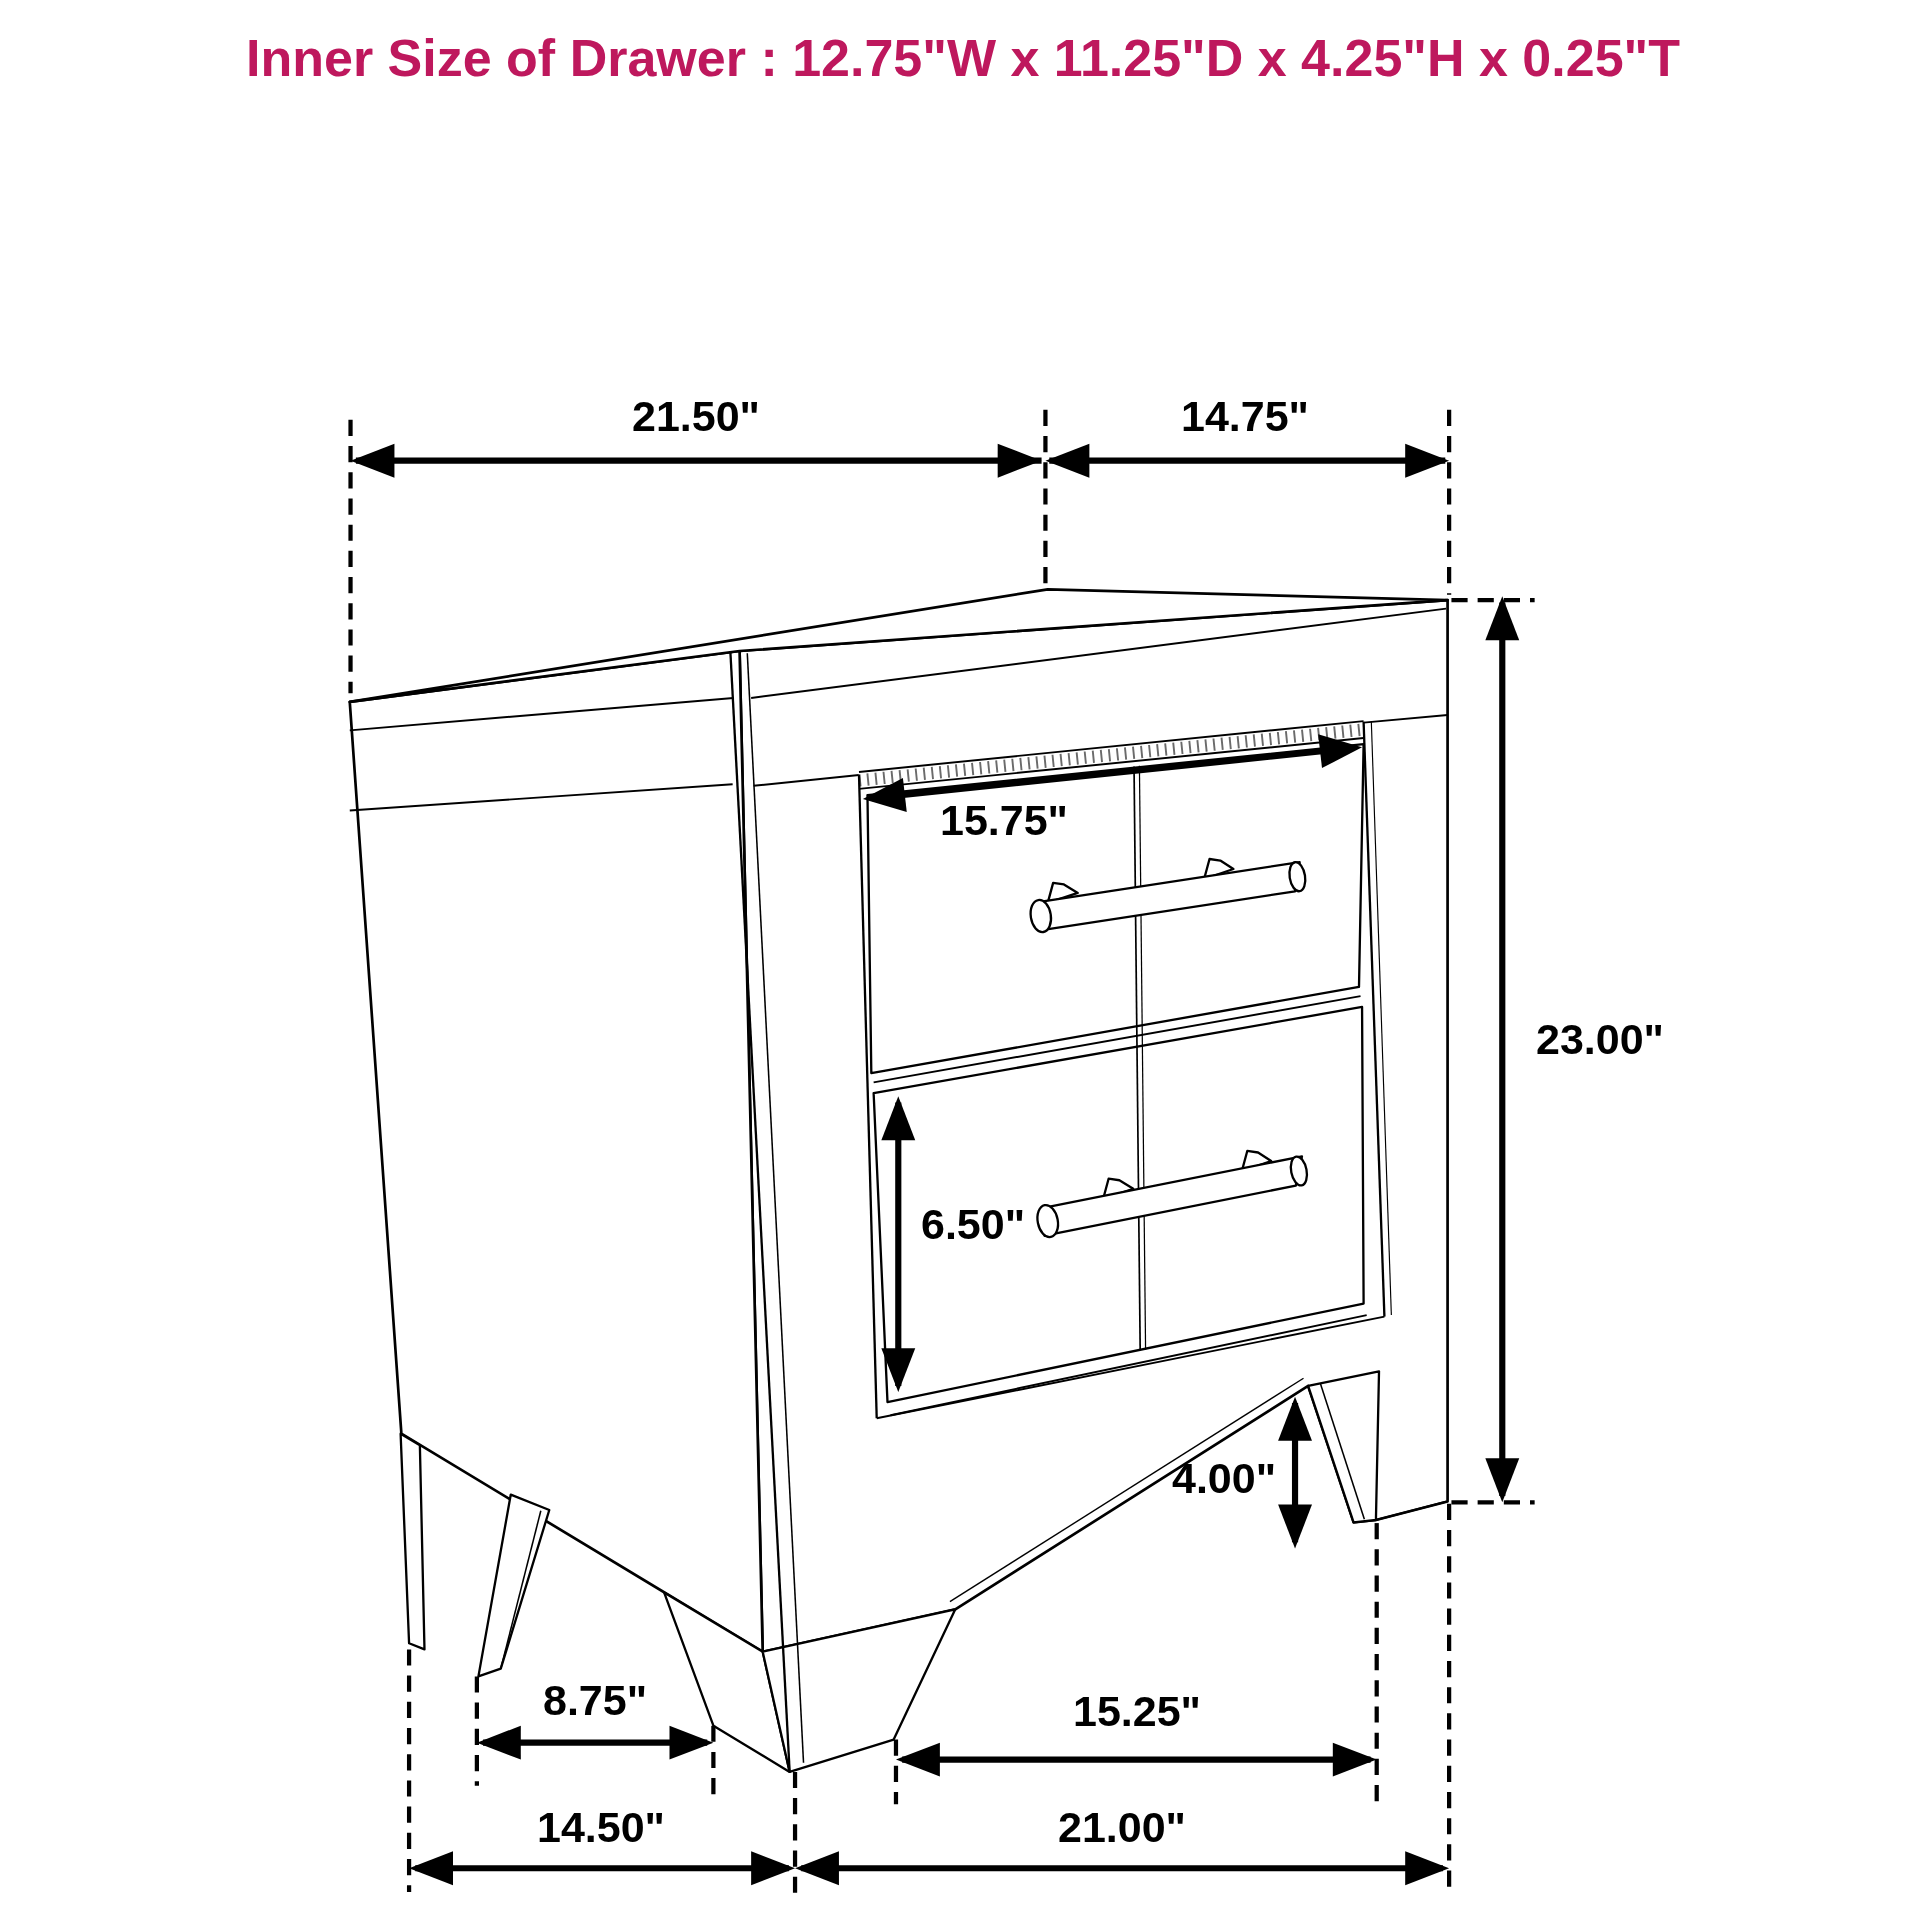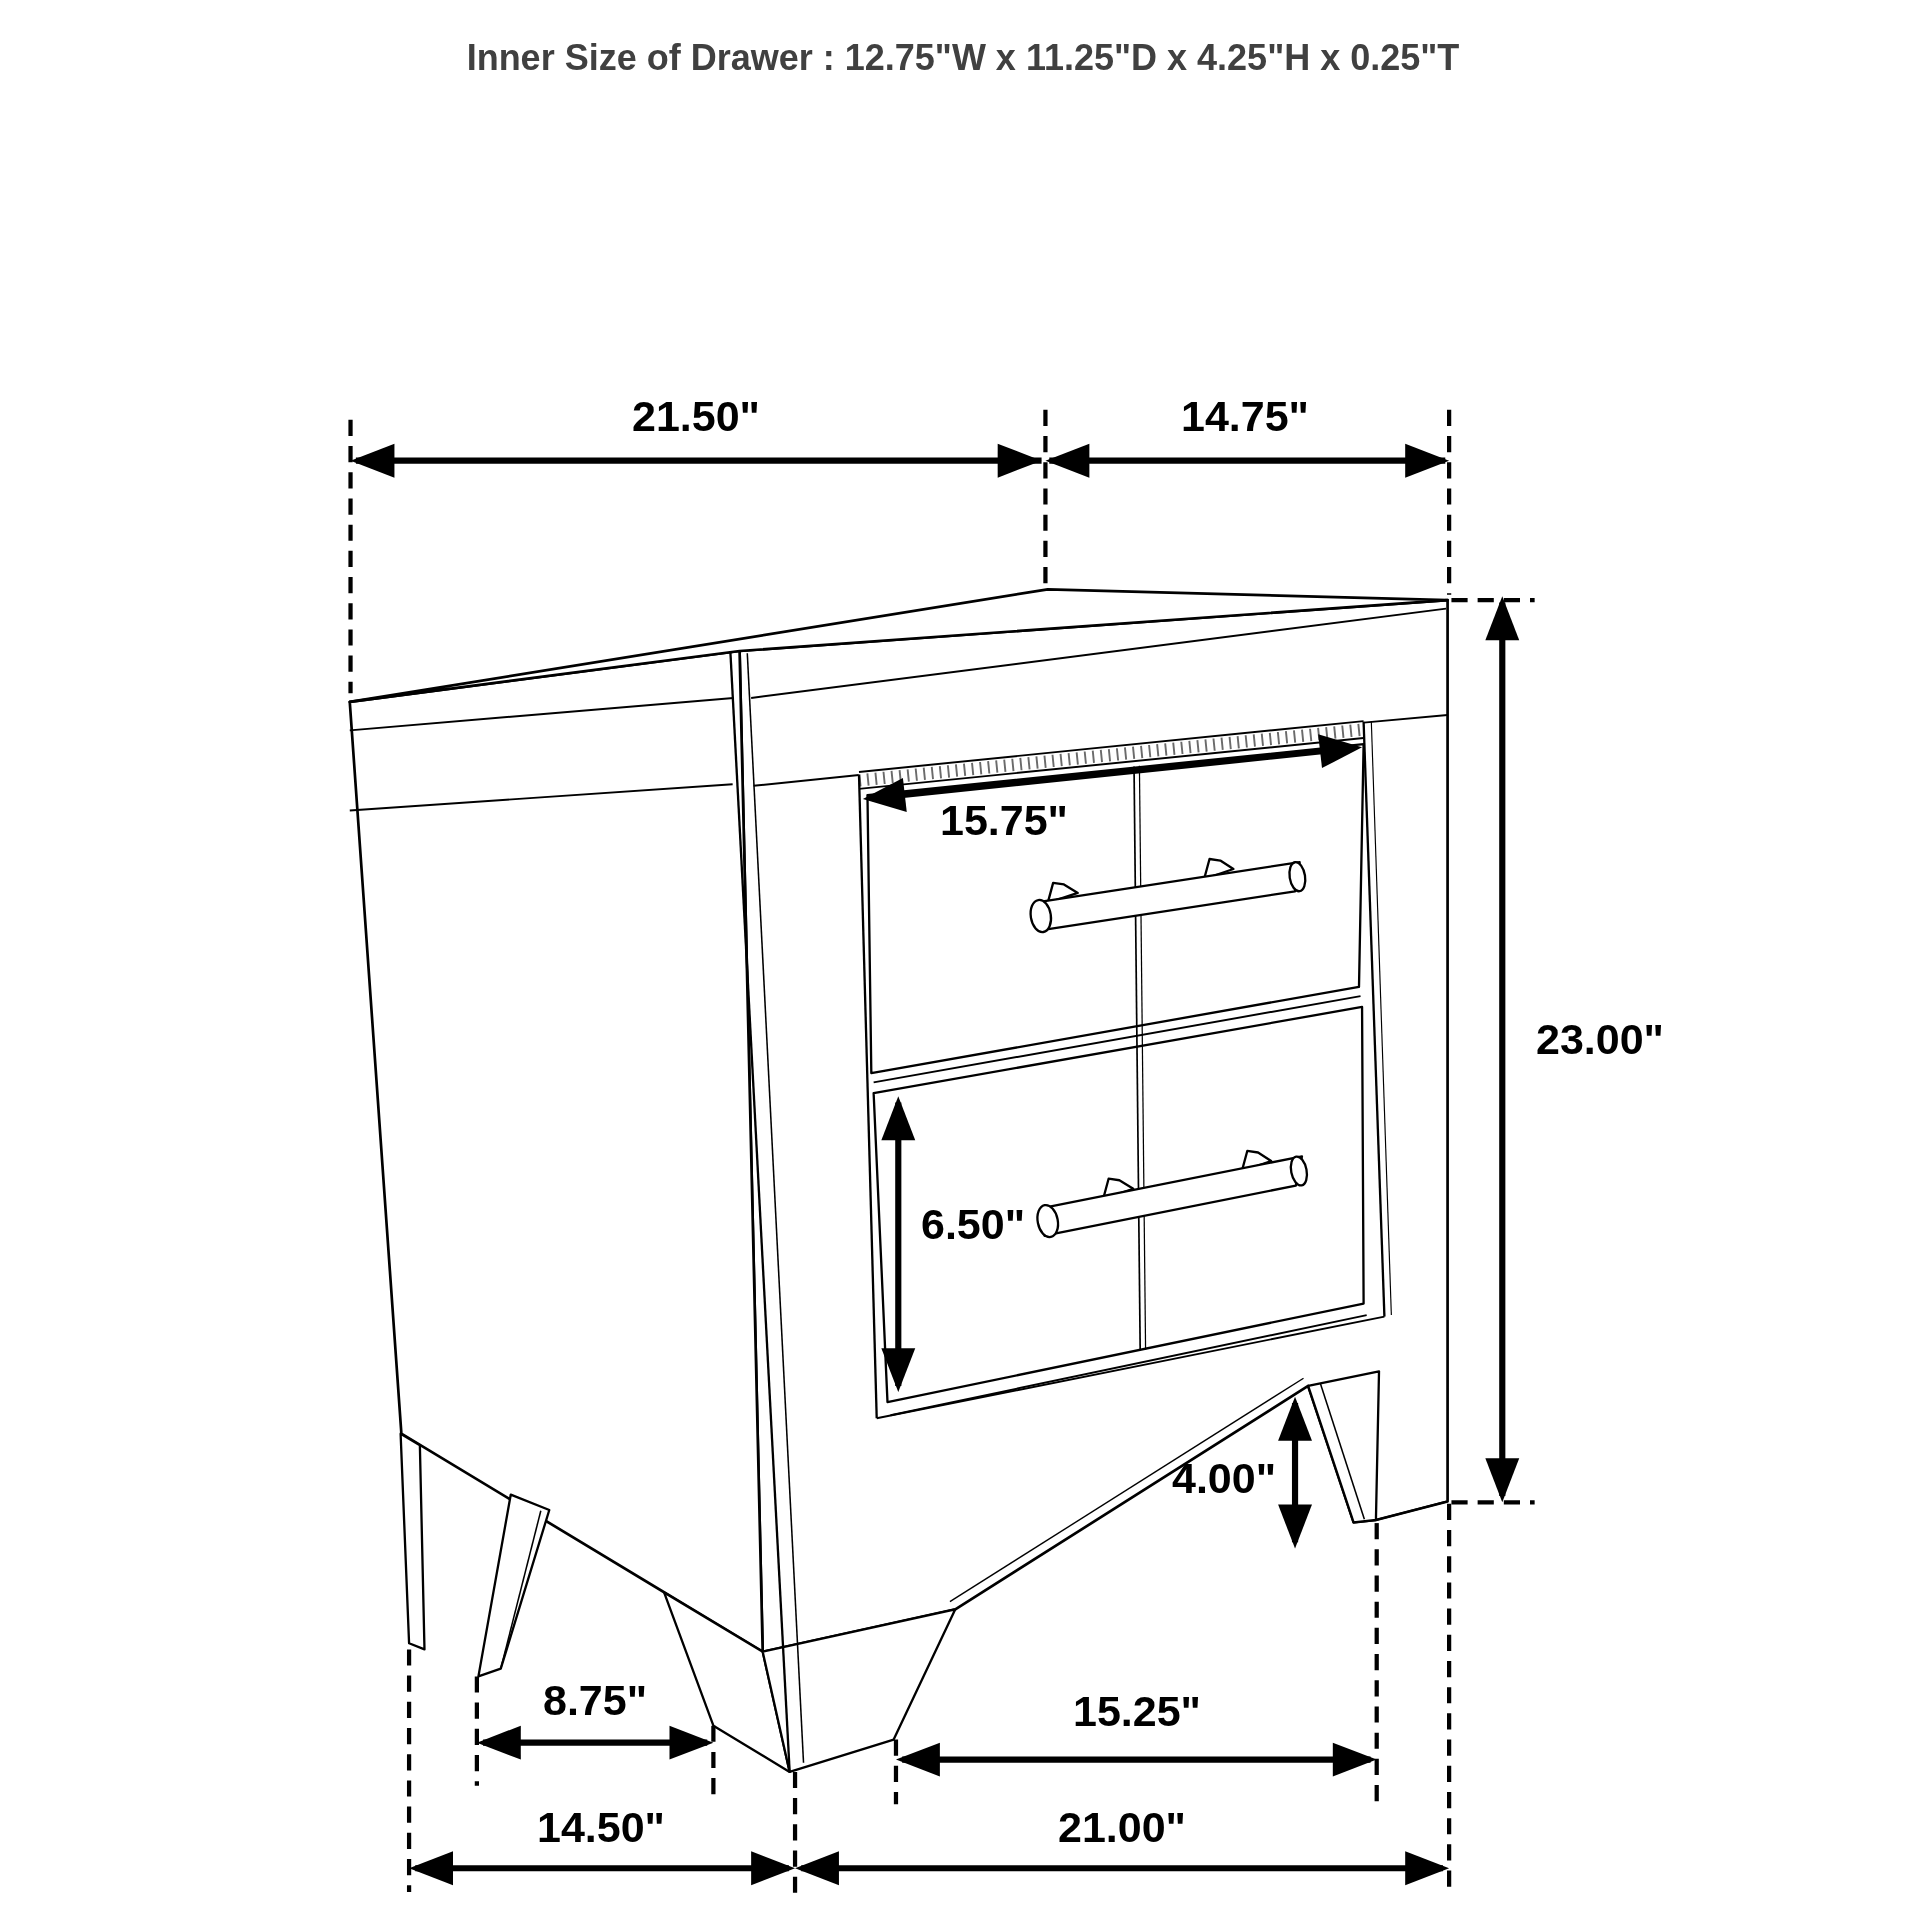--- a/index.html
+++ b/index.html
@@ -2,21 +2,21 @@
 <html style="font-size:12.3px"><head>
 <meta charset="utf-8">
 <style>
   html,body{margin:0;padding:0;background:#ffffff;}
   .canvas{position:relative;width:1926px;height:1926px;background:#ffffff;overflow:hidden;
           font-family:"Liberation Sans", sans-serif;}
   svg{position:absolute;left:0;top:0;}
   .lbl{position:absolute;transform:translate(-50%,-50%);font-weight:bold;color:#000;
        font-size:43px;white-space:nowrap;letter-spacing:0px;}
   .title{position:absolute;left:50%;top:58px;transform:translate(-50%,-50%);
-         font-weight:bold;font-size:36px;color:#404040;white-space:nowrap;}
+         font-weight:bold;font-size:52px;color:#be185d;white-space:nowrap;}
   .ln{stroke:#000;fill:none;stroke-linecap:butt;stroke-linejoin:round;}
   .face{fill:#ffffff;stroke:#000;stroke-width:3.5;stroke-linejoin:round;}
   .leg{fill:#ffffff;stroke:#000;stroke-width:3;stroke-linejoin:round;}
   .dim{stroke:#000;stroke-width:8;}
   .dash{stroke:#000;stroke-width:5.5;stroke-dasharray:21 13;fill:none;}
   .head{fill:#000;stroke:none;}
   .hatch{stroke:#6b6b6b;stroke-width:16;stroke-dasharray:2.5 8;fill:none;}
 </style>
 </head>
 <body>

